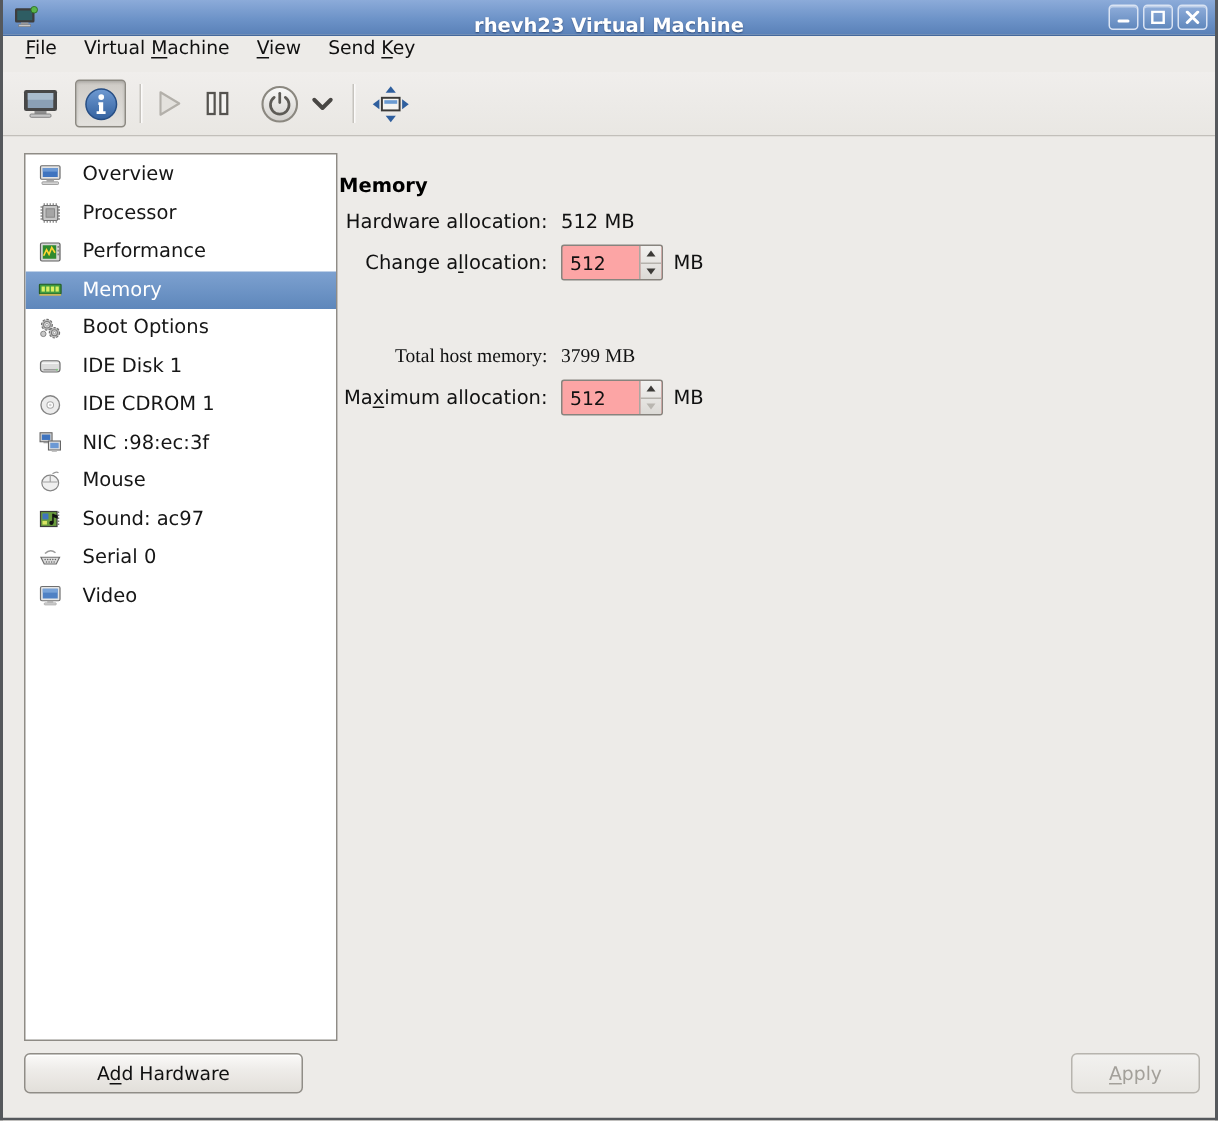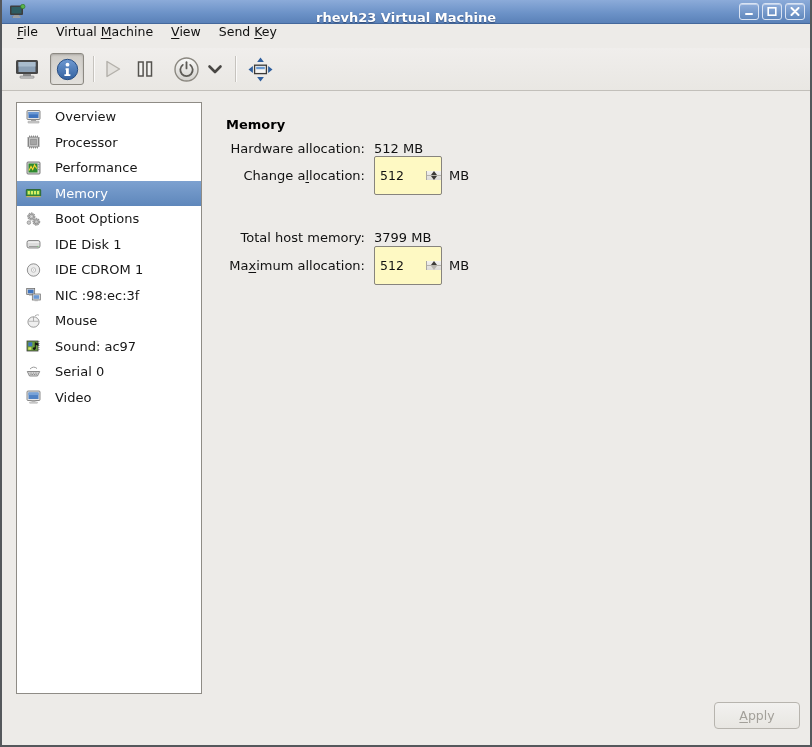--- a/index.html
+++ b/index.html
@@ -21,39 +21,39 @@
 
   
   .toolbar{height:43px;display:flex;align-items:center;padding-left:12px;background:linear-gradient(#f0eeec,#e9e7e3);border-bottom:1px solid #c2bfba;}
   .tool-sep{width:1px;height:26px;background:#c6c3be;box-shadow:1px 0 0 #fbfaf9;}
   .toolbtn{display:flex;align-items:center;justify-content:center;}
   .toolbtn-pressed{width:34px;height:32px;border:1px solid #8c8982;border-radius:3px;background:linear-gradient(#cecbc6,#e3e1dd);box-shadow:inset 0 1px 2px rgba(0,0,0,.18);}
 
   
   .content{position:relative;height:654px;background:#edebe8;}
 
-  .listbox{position:absolute;left:14px;top:11px;width:186px;height:592px;background:#ffffff;border:1px solid #8f8c86;padding-top:1px;overflow:hidden;}
+  .listbox{position:absolute;left:14px;top:11px;width:209px;height:592px;background:#ffffff;border:1px solid #8f8c86;padding-top:1px;overflow:hidden;}
   .lb-row{height:25.5px;display:flex;align-items:center;padding-left:7px;font-size:13px;color:#161616;cursor:default;}
   .lb-row .icon{width:18px;height:17px;margin-right:13px;display:flex;align-items:center;justify-content:center;flex:none;}
   .lb-row.selected{background:linear-gradient(#7da1d0,#5e87bb);color:#ffffff;}
 
   .btn{position:absolute;height:27px;border:1px solid #908d87;border-radius:4px;background:linear-gradient(#fbfaf9,#eeecE9 40%,#e2dfda);font-size:12.5px;color:#101010;display:flex;align-items:center;justify-content:center;font-family:"DejaVu Sans",sans-serif;box-shadow:inset 0 1px 0 #fff;}
   #add-hw{left:14px;top:611px;width:186px;}
   #apply{left:712px;top:611px;width:86px;color:#a3a09a;border-color:#b7b4ae;background:linear-gradient(#f2f1ef,#e8e6e2);box-shadow:none;text-align:center;}
 
   .main-heading{position:absolute;left:224px;top:26px;font-size:13px;font-weight:bold;color:#000;}
   .form-row{position:absolute;left:222px;display:flex;align-items:center;font-size:13px;color:#111;}
   .form-label{width:141px;text-align:right;margin-right:9px;flex:none;}
   .form-value{white-space:nowrap;}
   #row1{top:48px;height:18px;}
   #row2{top:71px;height:26px;}
   #row3{top:116px;height:26px;margin-top:45px;}
-  #row4{top:137px;height:18px;}
-
-  .spinbox{display:flex;width:68px;height:39px;background:#fef9c3;border:1px solid #87847e;border-radius:2px;overflow:hidden;align-items:center;}
+  #row4{top:137px;height:18px;font-family:Liberation Serif, serif;}
+
+  .spinbox{display:flex;width:68px;height:24px;background:#fca5a5;border:1px solid #87847e;border-radius:2px;overflow:hidden;}
   .spin-input{flex:1;min-width:0;border:none;outline:none;padding:0 0 0 5px;font-family:"DejaVu Sans",sans-serif;font-size:12.5px;color:#111;background:transparent;}
   .spin-btns{width:15px;flex:none;border-left:1px solid #aaa7a1;background:linear-gradient(#f2f1ef,#dcdad6);display:flex;flex-direction:column;}
   .spin-up,.spin-down{flex:1;display:flex;align-items:center;justify-content:center;}
   .spin-up{border-bottom:1px solid #b5b2ac;}
   .tri-up{width:0;height:0;border-left:3.5px solid transparent;border-right:3.5px solid transparent;border-bottom:4.5px solid #3c3a37;}
   .tri-down{width:0;height:0;border-left:3.5px solid transparent;border-right:3.5px solid transparent;border-top:4.5px solid #3c3a37;}
   .tri-down.disabled{border-top-color:#b9b6b0;}
   .unit{margin-left:7px;}
 </style>
 </head>
@@ -377,18 +377,21 @@
         </span>
       </span>
       <span class="unit">MB</span>
     </div>
 
     <div class="form-row" id="row4">
       <span class="form-label"><span>Total host memory:</span><span class="mn"></span><span></span></span>
       <span class="form-value">3799 MB</span>
     </div>
 
+    <button class="btn" id="add-hw">
+        <span><span>A</span><span class="mn">d</span><span>d Hardware</span></span>
+      </button>
     <button class="btn" id="apply" disabled="">
         <span><span class="mn">A</span><span>pply</span></span>
       </button>
 
   </div>
 </div>
 
 </body></html>

